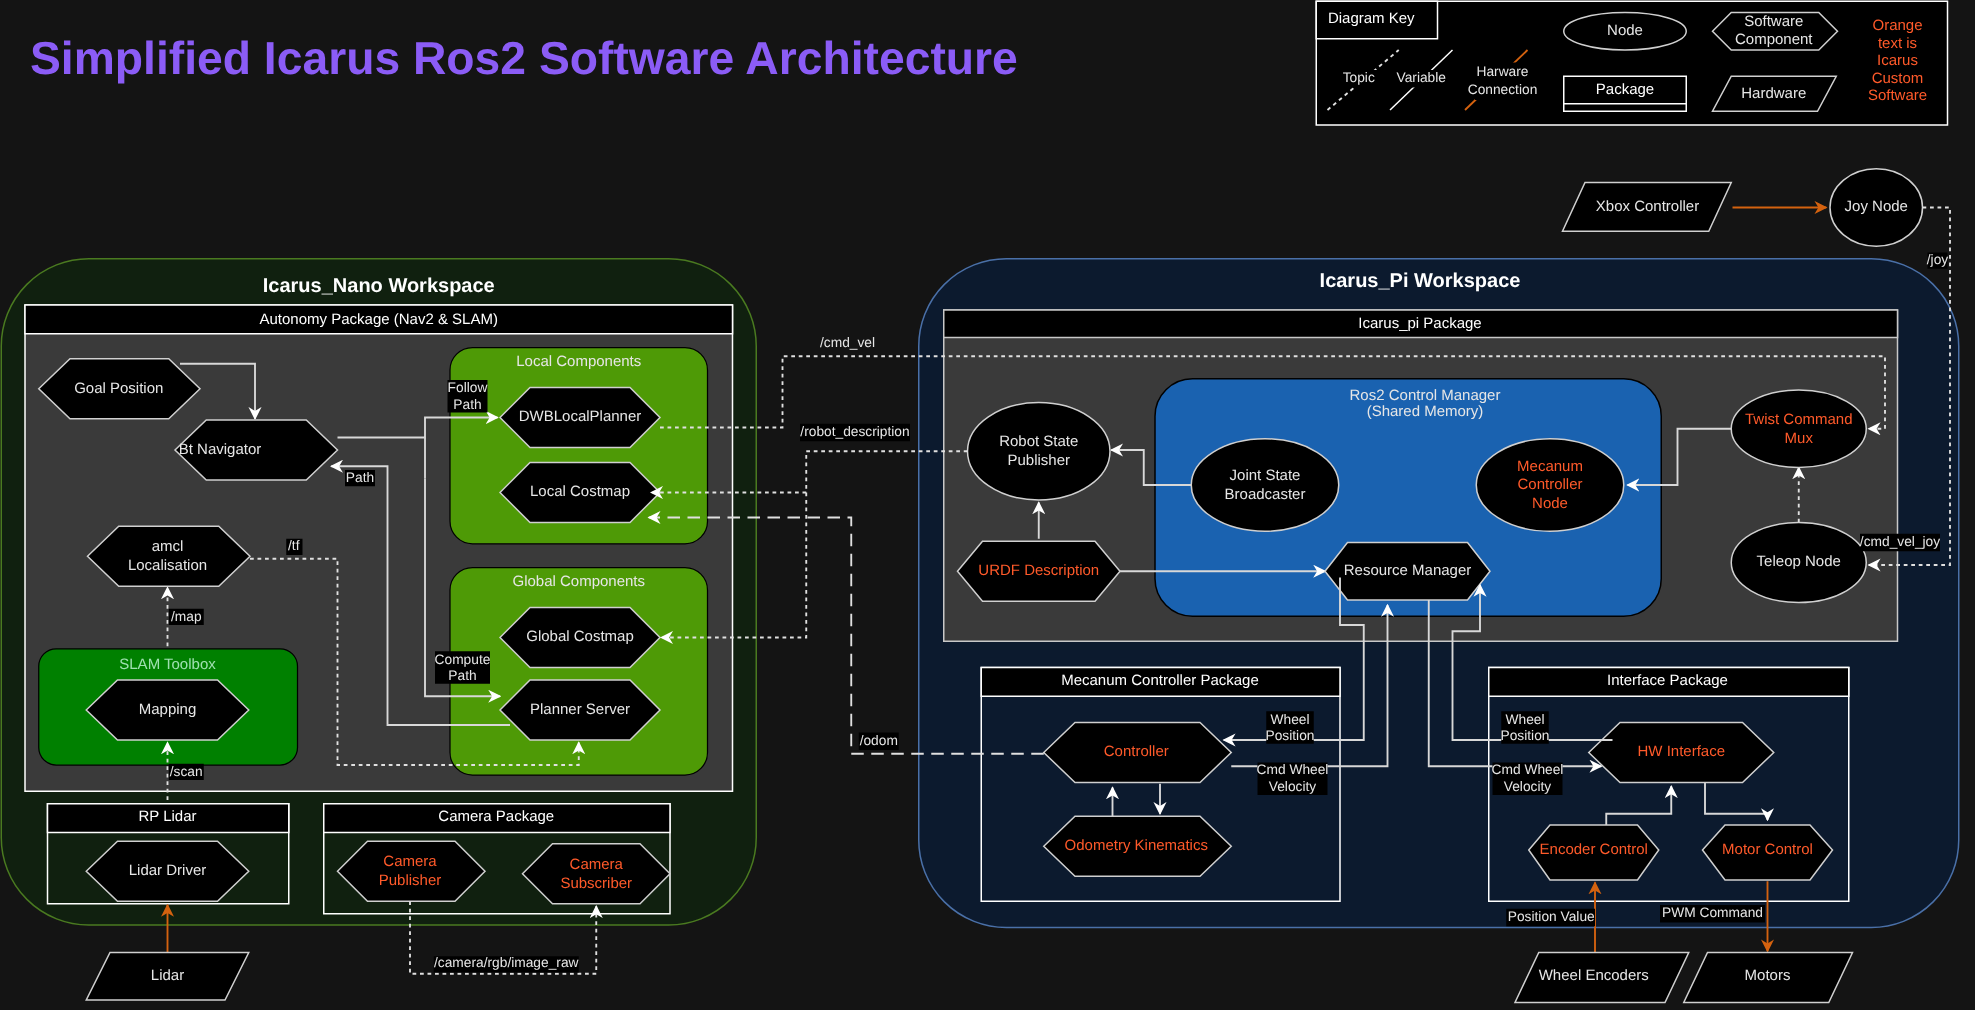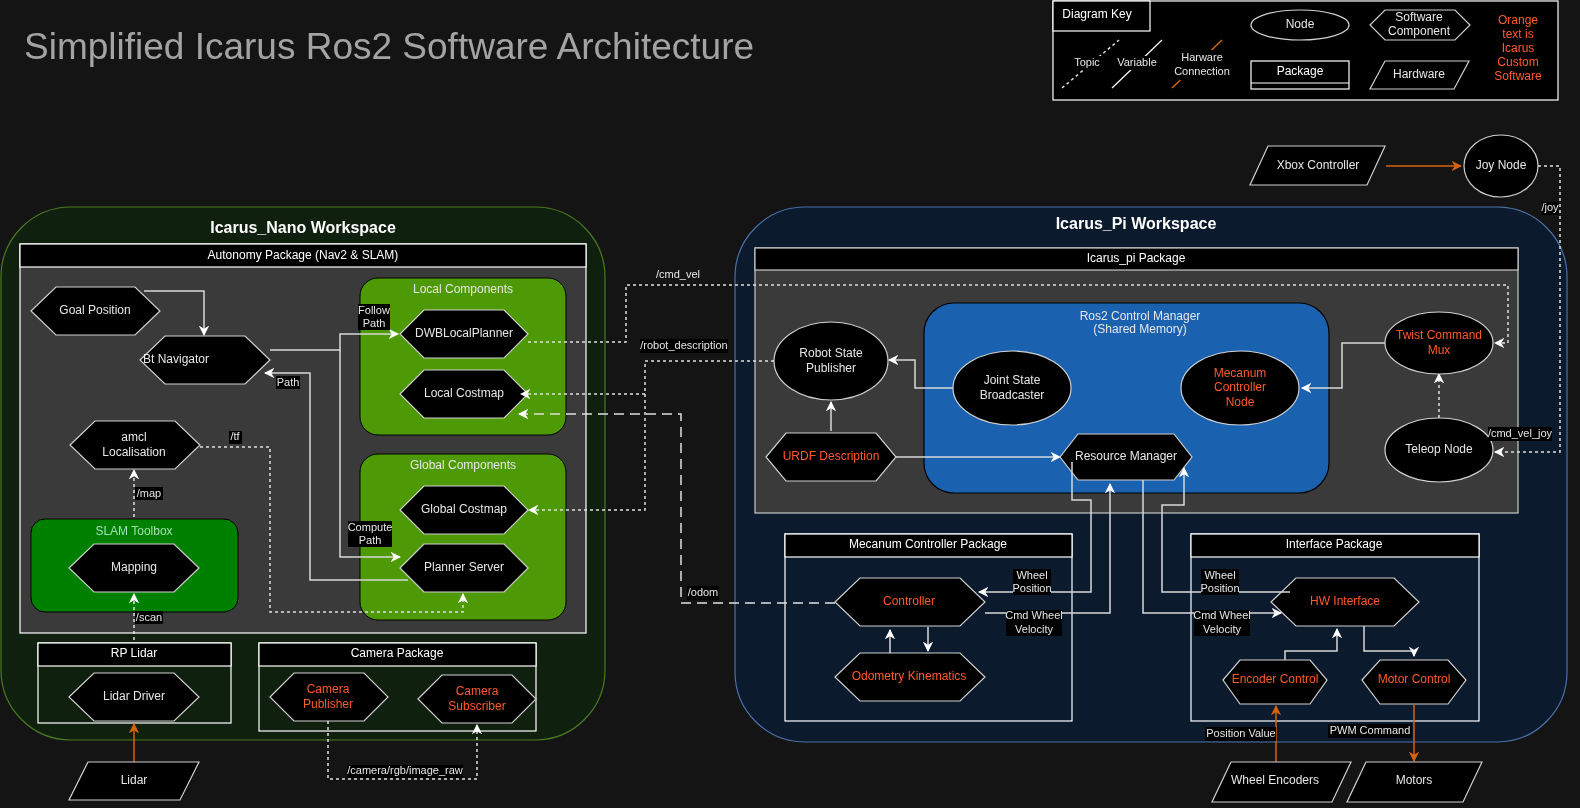--- a/index.html
+++ b/index.html
@@ -1,18 +1,18 @@
 <!DOCTYPE html>
 <html><head>
 <meta charset="utf-8">
 <style>
   html, body { margin:0; padding:0; background:#141414; }
   body { width:1580px; height:808px; overflow:hidden; position:relative; font-family:"Liberation Sans", sans-serif; }
   svg { position:absolute; left:0; top:0; }
-  .title { position:absolute; left:24px; top:26px; font-size:37px; font-weight:normal; color:#a3a3a3; font-family:"Liberation Sans", sans-serif; white-space:nowrap; }
+  .title { position:absolute; left:24px; top:26px; font-size:37px; font-weight:bold; color:#8b5cf6; font-family:"Liberation Sans", sans-serif; white-space:nowrap; }
   text { font-family:"Liberation Sans", sans-serif; }
   .t { fill:#e6e6e6; font-size:12px; text-anchor:middle; dominant-baseline:middle; }
   .to { fill:#ff5a2a; font-size:12px; text-anchor:middle; dominant-baseline:middle; }
   .tw { fill:#ffffff; font-size:12px; text-anchor:middle; dominant-baseline:middle; }
   .ws { fill:#ffffff; font-size:16px; font-weight:bold; text-anchor:middle; dominant-baseline:middle; }
   .lbl { fill:#e6e6e6; font-size:11px; text-anchor:middle; dominant-baseline:middle; }
   .hex { fill:#000; stroke:#d0d0d0; stroke-width:1.2; }
   .ell { fill:#000; stroke:#d0d0d0; stroke-width:1.2; }
   .solid { fill:none; stroke:#d8d8d8; stroke-width:1.5; }
   .dot { fill:none; stroke:#e0e0e0; stroke-width:1.5; stroke-dasharray:3 3; }

